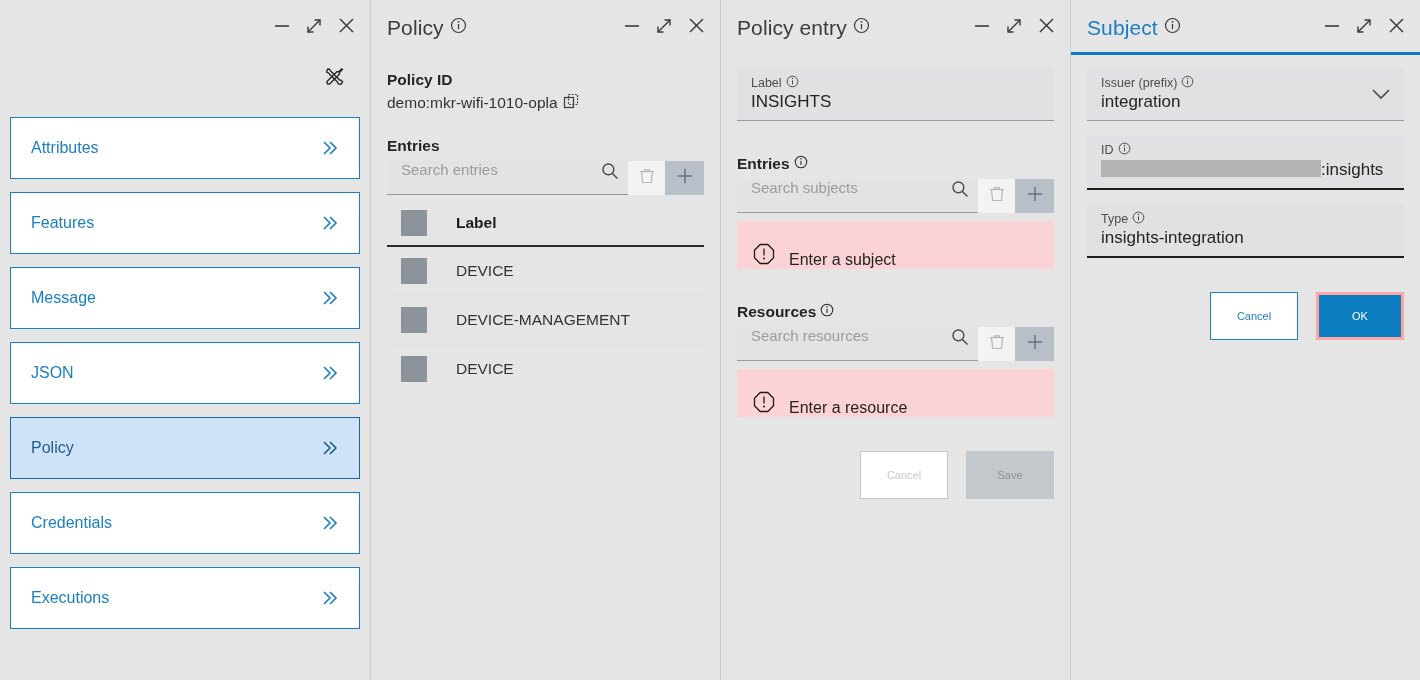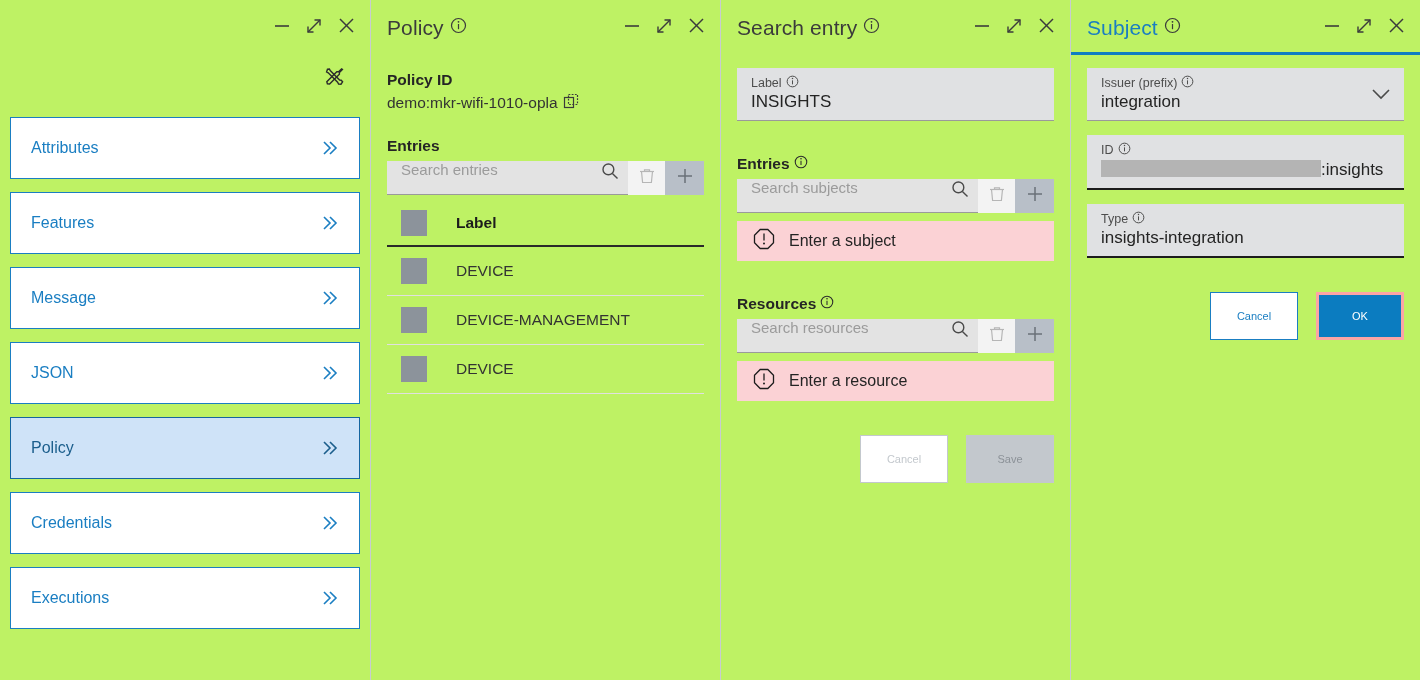--- a/index.html
+++ b/index.html
@@ -6,21 +6,21 @@
   html, body {
     width: 1420px; height: 680px;
     background: #ffffff;
     font-family: "Liberation Sans", sans-serif;
     color: #333333;
     overflow: hidden;
   }
   .app { display: flex; width: 1420px; height: 680px; }
 
   
-  .panel { height: 680px; position: relative; background: #bef264; flex-shrink: 0; }
+  .panel { height: 680px; position: relative; background: #e5e5e5; flex-shrink: 0; }
   .panel + .panel { border-left: 1px solid #c8ccd0; }
   .panel-nav   { width: 370px; }
   .panel-policy{ width: 350px; }
   .panel-entry { width: 350px; }
   .panel-subject { width: 350px; border-left: 1px solid #c8ccd0; }
 
   
   .titlebar {
     height: 55px; display: flex; align-items: center;
     padding: 0 14px 0 16px; position: relative;
@@ -100,21 +100,21 @@
   }
   .field.focused { border-bottom: 2px solid #1c1c1c; }
   .field-label {
     font-size: 12.5px; color: #4d4d4d; display: flex; align-items: center; gap: 4px;
   }
   .field-value { font-size: 17px; color: #242424; margin-top: 1px; }
   .field-chevron { position: absolute; right: 12px; top: 50%; transform: translateY(-50%); color: #4a4a4a; line-height:0; }
 
   .sub-head { font-size: 15.5px; font-weight: bold; color: #252525; display:flex; align-items:center; gap:4px; }
   .alert {
-    background: #fbd2d5; height: 40px; display: flex; align-items: center;
+    background: #fbd2d5; height: 48px; display: flex; align-items: flex-end;
     gap: 14px; padding-left: 16px; margin-top: 8px;
   }
   .alert-text { font-size: 16px; color: #242424; }
 
   .btn-row { display: flex; gap: 18px; justify-content: flex-end; margin-top: 34px; }
   .btn {
     min-width: 88px; height: 48px; font-size: 11px;
     display: flex; align-items: center; justify-content: center;
     cursor: pointer; padding: 0 18px;
   }
@@ -327,21 +327,21 @@
           <div class="tsq"></div>
           <div class="tcell">DEVICE</div>
         </div>
       </div>
     </div>
   </div>
 
   <div class="panel panel-entry">
     <div class="titlebar">
       <div class="title-wrap">
-        <span class="title-text">Search entry</span>
+        <span class="title-text">Policy entry</span>
         <span class="info-i">
           <svg width="17" height="17" viewBox="0 0 17 17" fill="none" stroke="#3b3b3b" stroke-width="1.2">
               <circle cx="8.5" cy="8.5" r="7"></circle>
               <line x1="8.5" y1="7" x2="8.5" y2="12.2"></line>
               <circle cx="8.5" cy="4.8" r=".9" fill="#3b3b3b" stroke="none"></circle>
             </svg>
         </span>
       </div>
       <div class="win-ctrls">
         <span class="wc">

